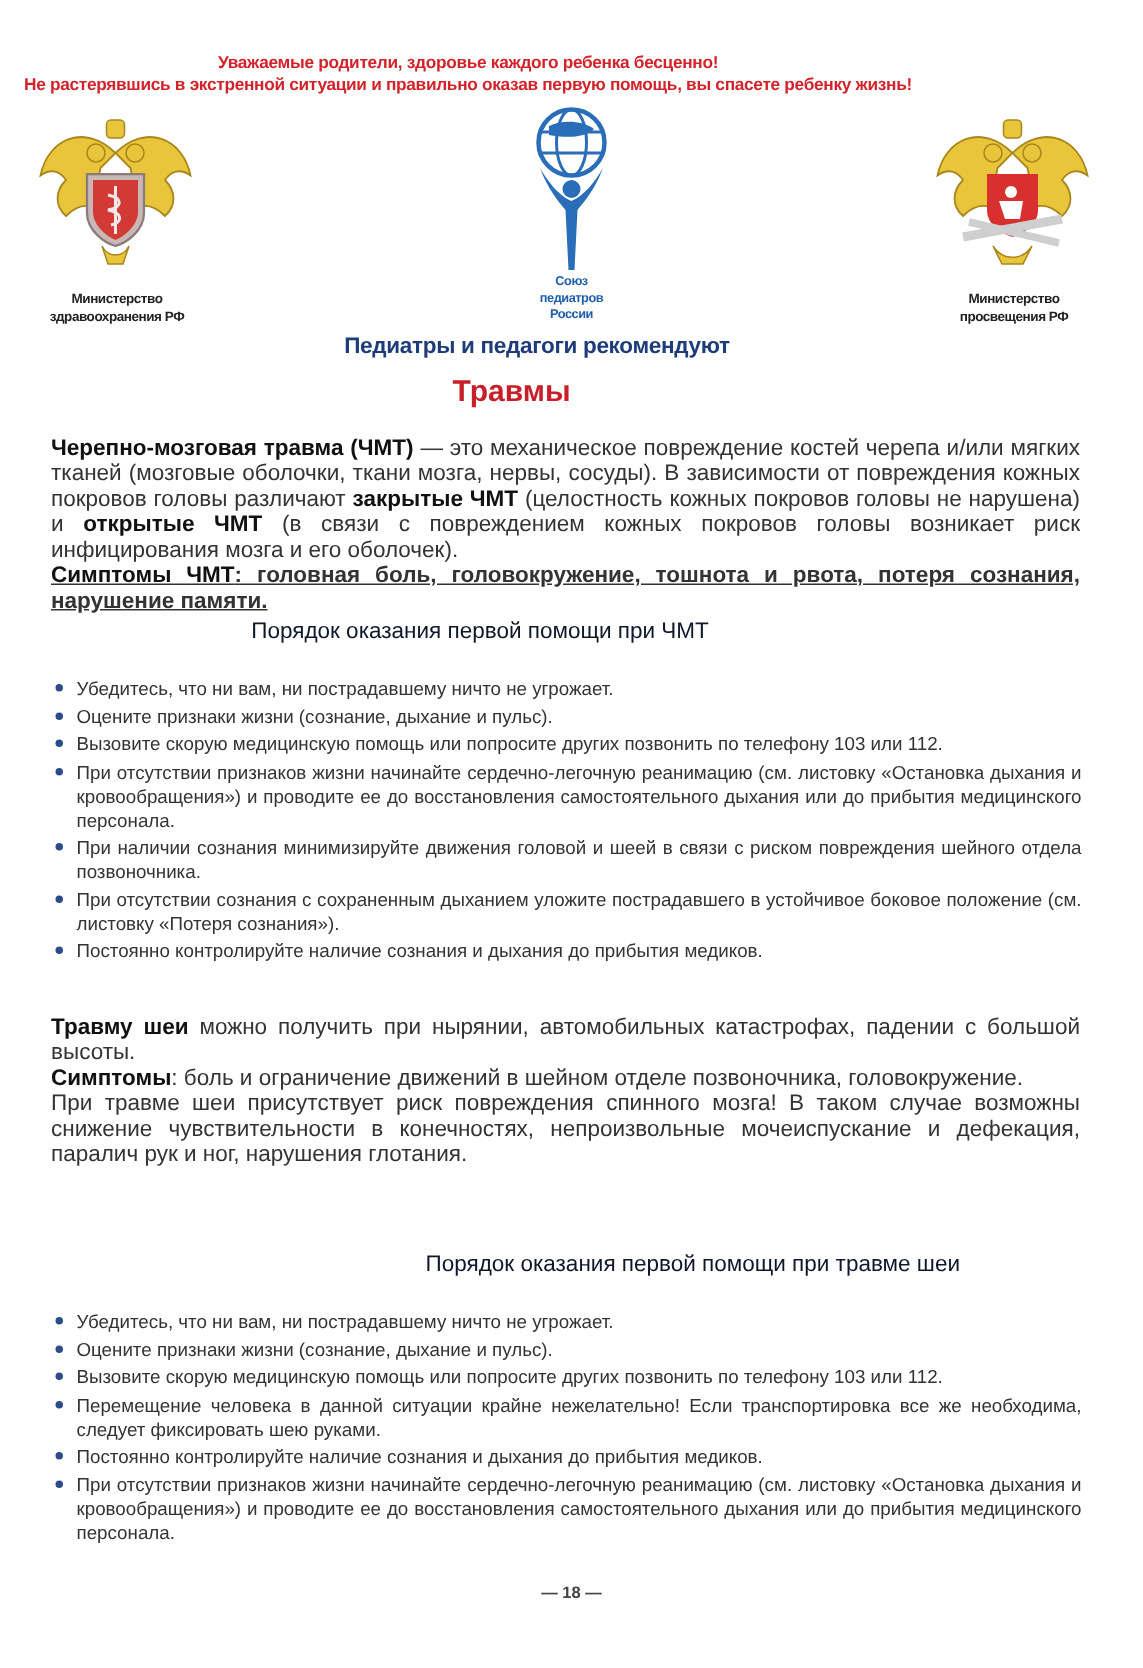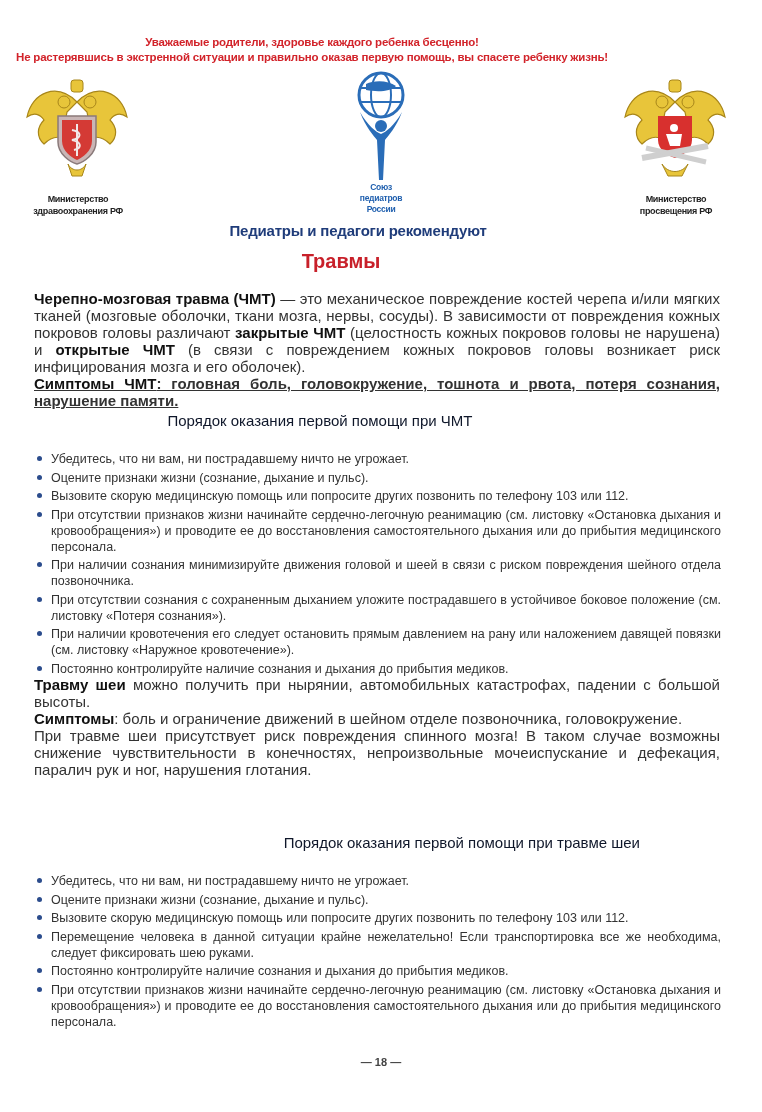--- a/index.html
+++ b/index.html
@@ -98,21 +98,20 @@
 </div>
 
 <div class="abs section-h" style="top:412px;">Порядок оказания первой помощи при ЧМТ</div>
 <ul class="abs bullets" style="top:434px;">
   <li><span class="dot"></span><span>Убедитесь, что ни вам, ни пострадавшему ничто не угрожает.</span></li>
   <li><span class="dot"></span><span>Оцените признаки жизни (сознание, дыхание и пульс).</span></li>
   <li><span class="dot"></span><span>Вызовите скорую медицинскую помощь или попросите других позвонить по телефону 103 или 112.</span></li>
   <li><span class="dot"></span><span>При отсутствии признаков жизни начинайте сердечно-легочную реанимацию (см. листовку «Остановка дыхания и кровообращения») и проводите ее до восстановления самостоятельного дыхания или до прибытия медицинского персонала.</span></li>
   <li><span class="dot"></span><span>При наличии сознания минимизируйте движения головой и шеей в связи с риском повреждения шейного отдела позвоночника.</span></li>
   <li><span class="dot"></span><span>При отсутствии сознания с сохраненным дыханием уложите пострадавшего в устойчивое боковое положение (см. листовку «Потеря сознания»).</span></li>
-  <li><span class="dot"></span><span>При наличии кровотечения его следует остановить прямым давлением на рану или наложением давящей повязки (см. листовку «Наружное кровотечение»).</span></li>
   <li><span class="dot"></span><span>Постоянно контролируйте наличие сознания и дыхания до прибытия медиков.</span></li>
 </ul>
 
 <div class="abs para" style="top:676px;">
   <b>Травму шеи</b><span> можно получить при нырянии, автомобильных катастрофах, падении с большой высоты.</span><br>
   <b>Симптомы</b><span>: боль и ограничение движений в шейном отделе позвоночника, головокружение.</span><br>
   <span>При травме шеи присутствует риск повреждения спинного мозга! В таком случае возможны снижение чувствительности в конечностях, непроизвольные мочеиспускание и дефекация, паралич рук и ног, нарушения глотания.</span>
 </div>
 
 <div class="abs section-h" style="top:834px;text-align:right;">Порядок оказания первой помощи при травме шеи</div>

